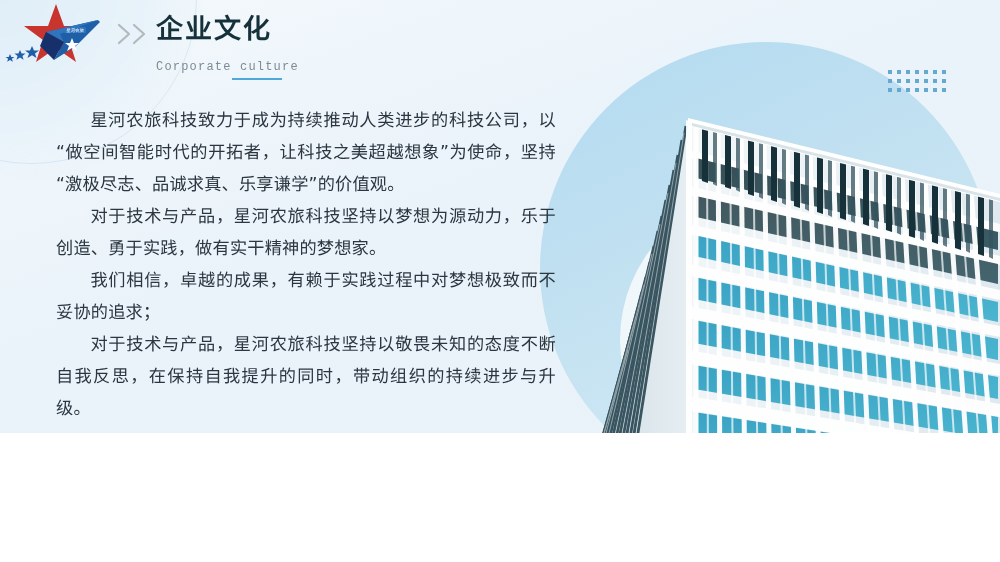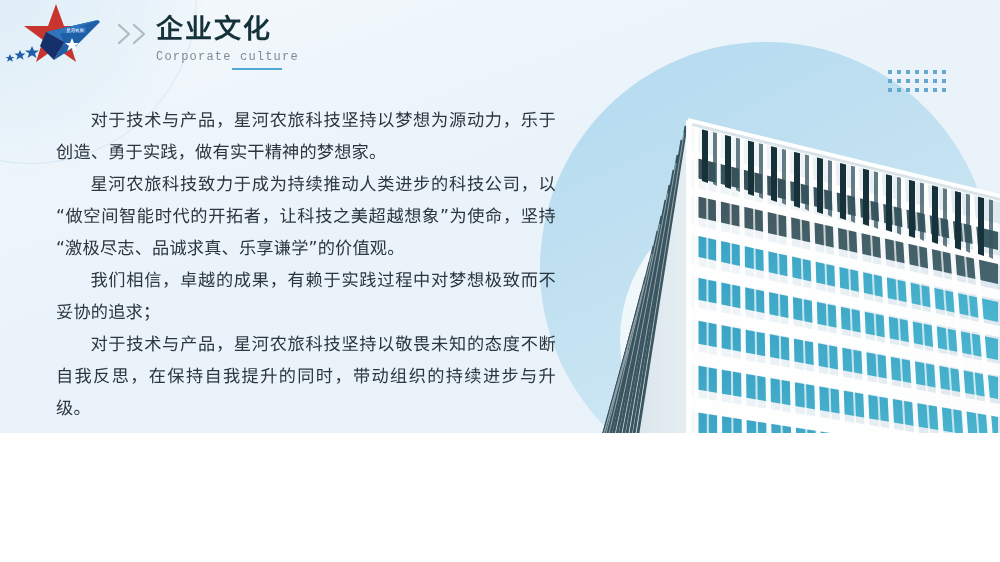--- a/index.html
+++ b/index.html
@@ -126,21 +126,21 @@
   .title-cn {
     font-family: "DejaVu Sans", "Liberation Sans", sans-serif;
     font-size: 27px;
     font-weight: 700;
     letter-spacing: 2px;
     color: #15313a;
     line-height: 34px;
     white-space: nowrap;
   }
   .title-en {
-    margin-top: 3px;
+    margin-top: 13px;
     text-align: right;
     font-family: "Liberation Mono", "DejaVu Sans Mono", monospace;
     font-size: 12px;
     letter-spacing: 1.2px;
     color: #7d8b92;
     line-height: 16px;
     white-space: nowrap;
     position: relative;
     padding-bottom: 5px;
   }
@@ -437,22 +437,22 @@
       <div class="title-cn">企业文化</div>
       <div class="title-en">
         <span>Corporate culture</span>
         <span class="title-underline"></span>
       </div>
     </div>
 
   </div>
 
   <div class="body-copy">
+    <p>星河农旅科技致力于成为持续推动人类进步的科技公司，以“做空间智能时代的开拓者，让科技之美超越想象”为使命，坚持“激极尽志、品诚求真、乐享谦学”的价值观。</p>
     <p>对于技术与产品，星河农旅科技坚持以梦想为源动力，乐于创造、勇于实践，做有实干精神的梦想家。</p>
-    <p>星河农旅科技致力于成为持续推动人类进步的科技公司，以“做空间智能时代的开拓者，让科技之美超越想象”为使命，坚持“激极尽志、品诚求真、乐享谦学”的价值观。</p>
     <p>我们相信，卓越的成果，有赖于实践过程中对梦想极致而不妥协的追求；</p>
     <p>对于技术与产品，星河农旅科技坚持以敬畏未知的态度不断自我反思，在保持自我提升的同时，带动组织的持续进步与升级。</p>
   </div>
 
   <div class="bottom-band"></div>
   <div class="rule-long"></div>
   <div class="rule-accent"></div>
 
 </div>
 

